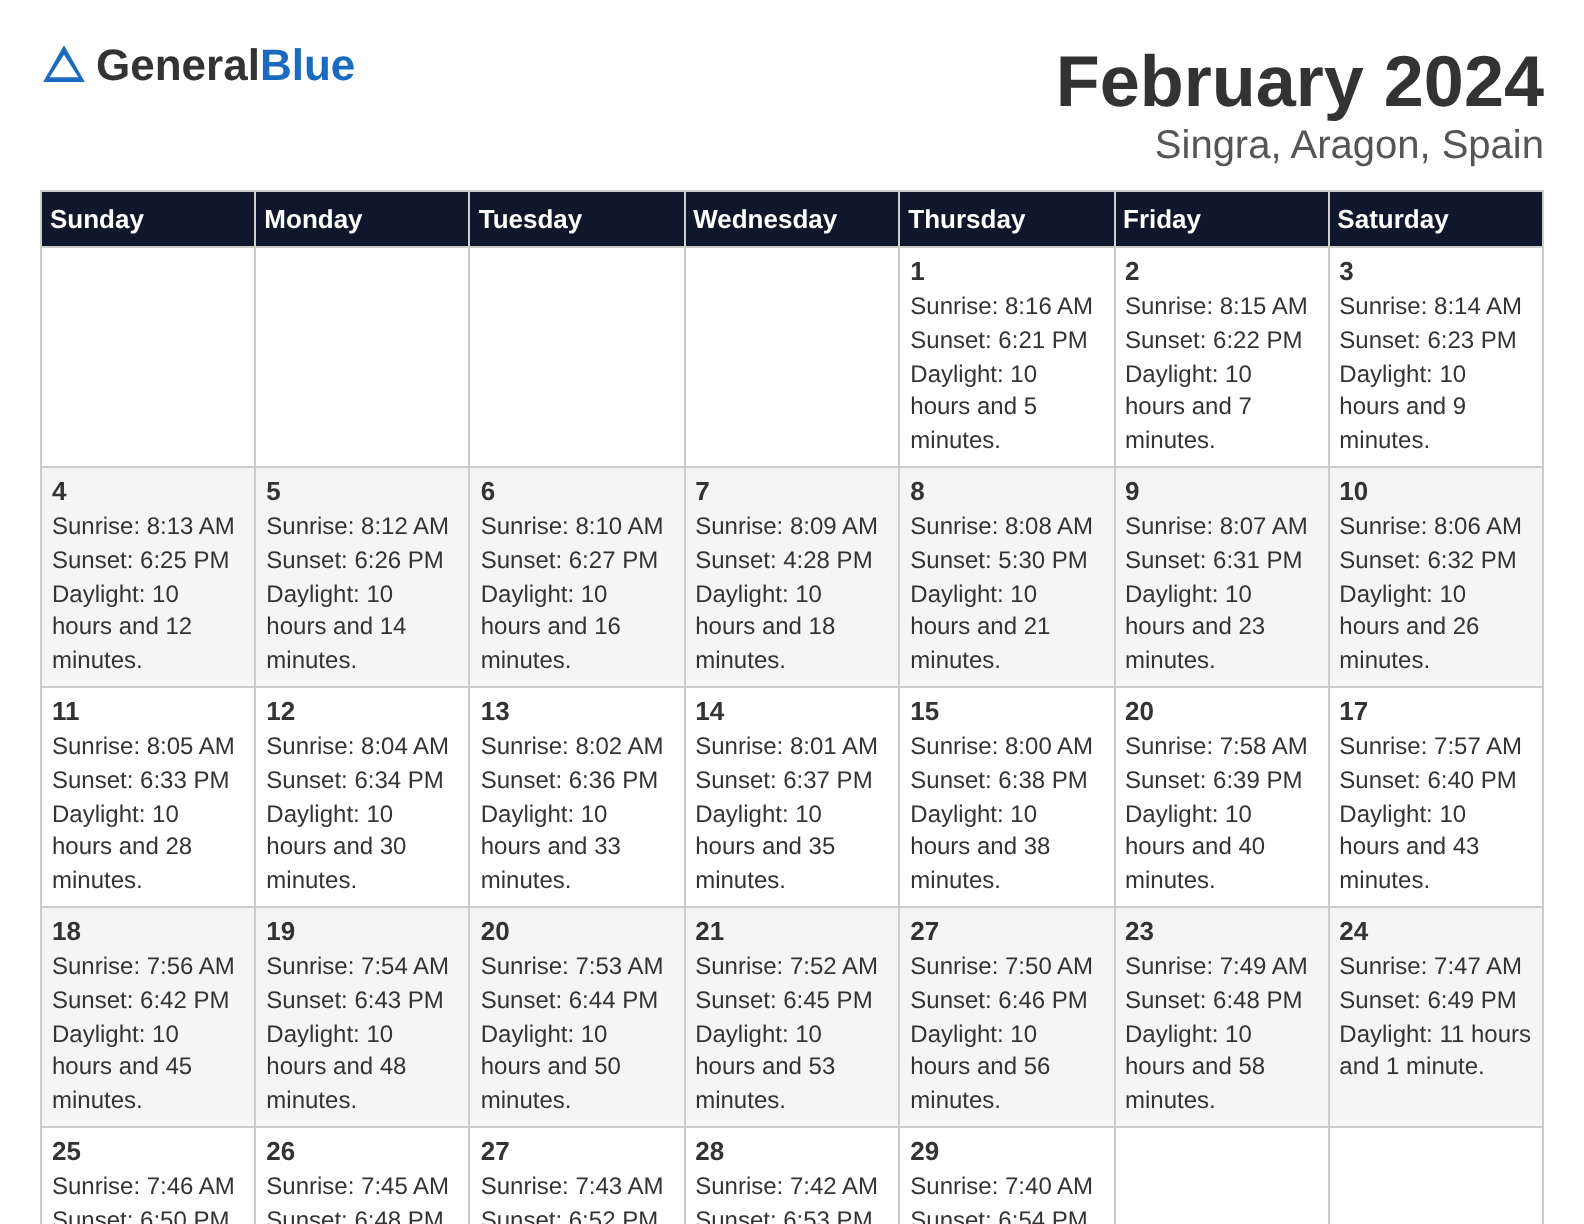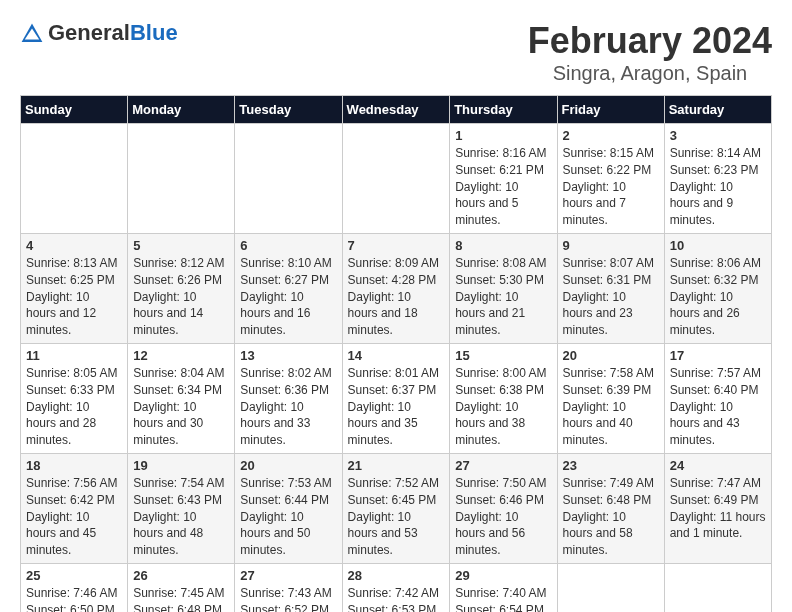--- a/index.html
+++ b/index.html
@@ -11,39 +11,39 @@
       padding: 20px;
     }
     .header-section {
       display: flex;
       justify-content: space-between;
       align-items: flex-start;
       margin-bottom: 10px;
     }
     .logo {
       display: flex;
-      align-items: flex-end;
+      align-items: center;
       gap: 4px;
     }
     .logo-text-general {
       font-size: 22px;
       font-weight: bold;
       color: #333;
     }
     .logo-text-blue {
       font-size: 22px;
       font-weight: bold;
       color: #1a6bbf;
     }
     .logo-icon {
       width: 24px;
       height: 24px;
     }
     .title-section {
-      text-align: center;
+      text-align: right;
     }
     .month-title {
       font-size: 36px;
       font-weight: bold;
       color: #333;
     }
     .location-title {
       font-size: 20px;
       color: #555;
     }

